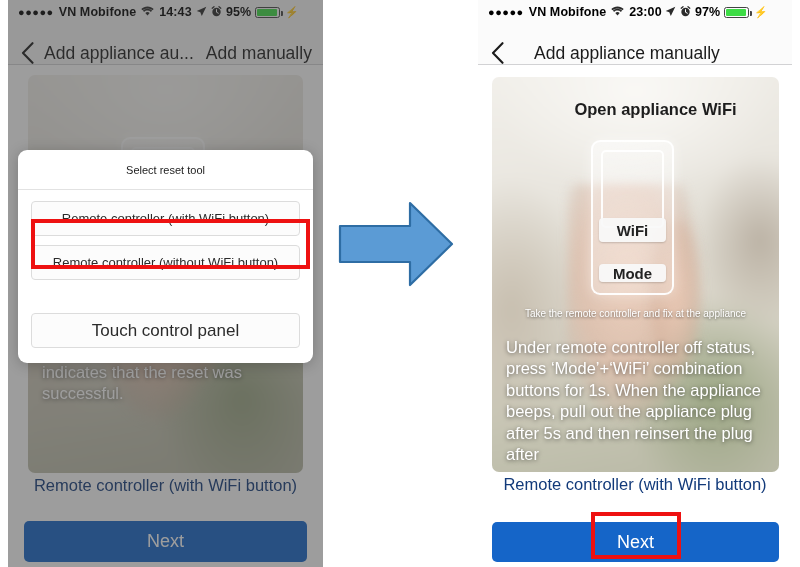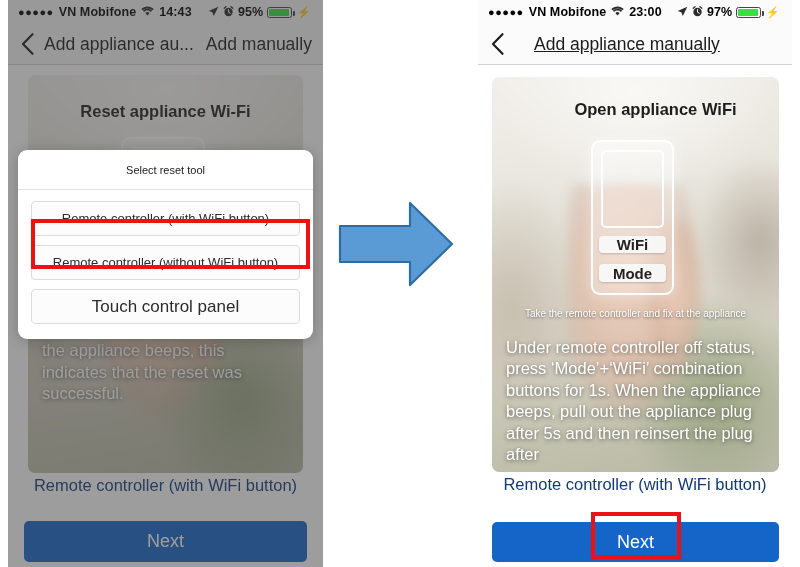--- a/index.html
+++ b/index.html
@@ -19,39 +19,39 @@
   
   .statusbar {
     position: relative;
     height: 24px;
     display: flex; align-items: center;
     font-size: 12.5px; font-weight: bold;
     letter-spacing: .1px;
   }
   .sb-left  { display:flex; align-items:center; gap:5px; padding-left: 10px; }
   .sb-dots  { letter-spacing: .5px; font-size: 11px; line-height: 1; }
-  .sb-right { margin-left:auto; display:flex; align-items:center; gap:4px; padding-right: 12px; }
+  .sb-right { margin-left:auto; display:flex; align-items:center; gap:4px; padding-right: 24px; }
   .wifi-glyph { font-size: 12px; line-height: 1; }
   .loc-glyph  { font-size: 11px; line-height: 1; display:inline-block; transform: rotate(0deg); }
   .alarm-glyph{ font-size: 11px; line-height: 1; }
   .batt {
     position: relative; width: 25px; height: 11px;
     border: 1px solid #444; border-radius: 2.5px; padding: 1px;
   }
   .batt i { display:block; height: 100%; width: 95%; background: #3ddc45; border-radius: 1px; }
   .batt::after {
     content:""; position:absolute; right:-3.5px; top:3px;
     width:2px; height:5px; background:#444; border-radius:0 1px 1px 0;
   }
   .bolt { font-size: 11px; margin-left:1px; }
 
   
   .navbar {
     position: relative; height: 41px;
-    display:flex; align-items:center;
+    display:flex; align-items:flex-end;
     border-bottom: 1px solid #d2d2d4;
   }
   .back-chevron {
     width: 30px; display:flex; align-items:center; justify-content:center;
     margin-left: 4px;
   }
   .back-chevron svg { display:block; }
   .nav-title { font-size: 17.5px; color: #1b1b1b; font-weight: 400; }
   .nav-title.two-part { display:flex; gap: 12px; margin-left: 2px; }
 
@@ -150,21 +150,21 @@
   }
   .dialog-body { padding: 11px 13px 15px; display:flex; flex-direction:column; gap: 9px; }
   .opt {
     border: 1px solid #dcdcdc; border-radius: 4px;
     background:#fcfcfc;
     height: 35px;
     display:flex; align-items:center; justify-content:center;
     color:#2b2b2b;
   }
   .opt.sm { font-size: 13px; }
-  .opt.lg { font-size: 17px; }
+  .opt.lg { font-size: 17px; margin-top: 24px; }
 
   
   .redbox {
     position:absolute; border: 4px solid #ee1111; z-index: 9;
     pointer-events:none;
   }
 
   
   .arrow { position:absolute; left: 336px; top: 196px; }
 </style>
@@ -220,21 +220,20 @@
           <span>Add manually</span>
         </span>
       </div>
 
       <div class="img-card" style="left:20px; top:75px; width:275px; height:398px; position:absolute;">
         <div class="photo">
           <div class="bg"></div>
           <div class="hand"></div>
           <div class="hand2"></div>
         </div>
-        <div class="overlay-title" style="top:27px;">Reset appliance Wi-Fi</div>
         <div class="remote" style="left:93px; top:62px; width:84px; height:120px;">
           <div class="remote-screen" style="left:8px; top:8px; right:8px; height:72px;"></div>
         </div>
         <div class="instr" style="top:244px;">combination buttons for 1s. Once the appliance beeps, this indicates that the reset was successful.</div>
       </div>
 
       <div class="link-line" style="top:476px;">Remote controller (with WiFi button)</div>
 
       <div class="next-btn" style="left:16px; top:521px; width:283px; height:41px; background:#1565c8;">Next</div>
     </div>
@@ -293,35 +292,35 @@
           <span class="bolt">⚡</span>
         </div>
       </div>
 
       <div class="navbar" style="background:#fbfbfb;">
         <span class="back-chevron">
           <svg width="13" height="22" viewBox="0 0 13 22">
               <path d="M11.5 1.2 2 11l9.5 9.8" stroke="#1b1b1b" stroke-width="2.1" fill="none" stroke-linecap="round" stroke-linejoin="round"></path>
             </svg>
         </span>
-        <span class="nav-title" style="margin-left:22px;text-decoration:underline;">Add appliance manually</span>
+        <span class="nav-title" style="margin-left:22px;">Add appliance manually</span>
       </div>
 
       <div class="img-card" style="left:14px; top:77px; width:287px; height:395px; position:absolute;">
         <div class="photo">
           <div class="bg"></div>
           <div class="hand"></div>
           <div class="hand2"></div>
         </div>
 
         <div class="overlay-title" style="top:23px;margin-left:40px;">Open appliance WiFi</div>
 
         <div class="remote" style="left:99px; top:63px; width:83px; height:155px;">
           <div class="remote-screen" style="left:8px; top:8px; right:8px; height:78px;"></div>
-          <div class="rbtn" style="left:6px; top:94px; right:6px; height:17px; font-size:15px;">WiFi</div>
+          <div class="rbtn" style="left:6px; top:76px; right:6px; height:24px; font-size:15px;">WiFi</div>
           <div class="rbtn" style="left:6px; top:122px; right:6px; height:18px; font-size:15px;">Mode</div>
         </div>
 
         <div class="caption-sm" style="top:231px;">Take the remote controller and fix at the appliance</div>
 
         <div class="instr" style="top:260px;">Under remote controller off status, press ‘Mode’+‘WiFi’ combination buttons for 1s. When the appliance beeps, pull out the appliance plug after 5s and then reinsert the plug after</div>
       </div>
 
       <div class="link-line" style="top:475px;">Remote controller (with WiFi button)</div>
 

